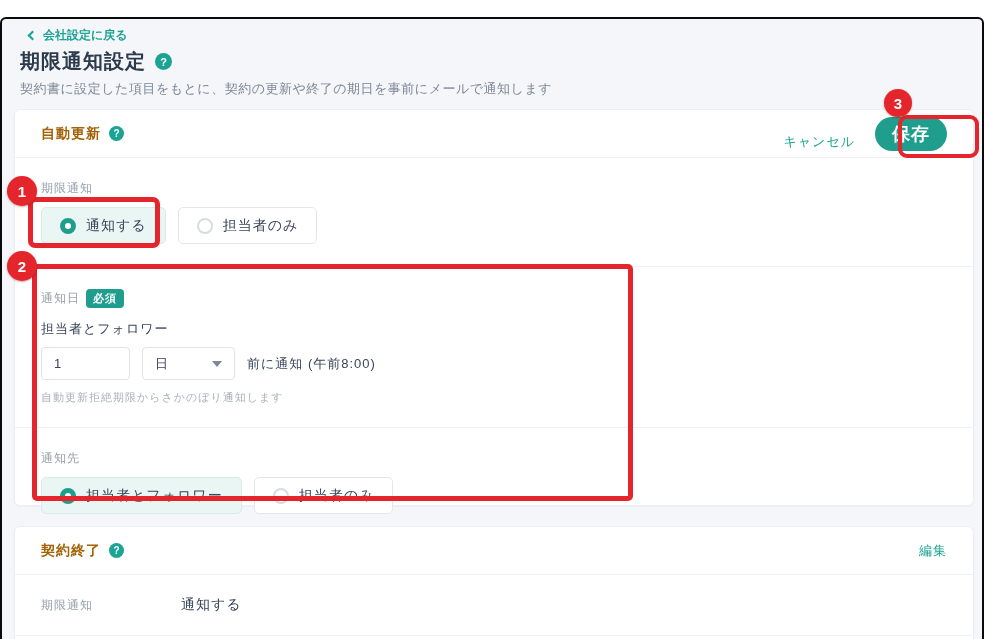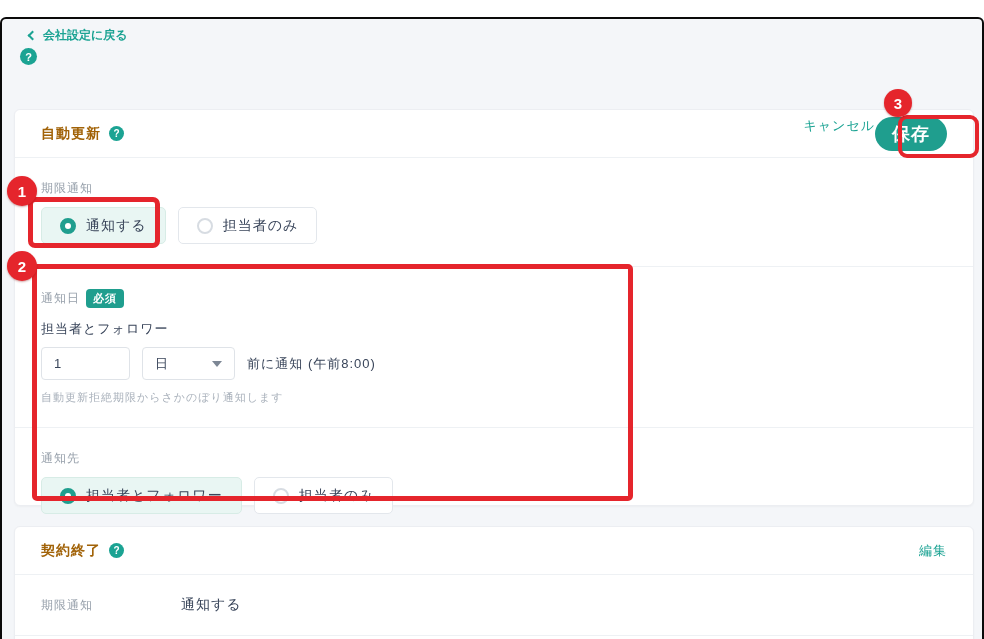--- a/index.html
+++ b/index.html
@@ -36,21 +36,21 @@
     border:1px solid #eceef2; border-radius:6px; box-shadow:0 1px 2px rgba(40,50,60,0.04);
   }
   .card1 { top:90px; height:397px; }
   .card2 { top:507px; height:150px; }
   .card-header {
     height:48px; display:flex; align-items:center; justify-content:space-between;
     padding:0 26px; border-bottom:1px solid #eef1f4;
   }
   .card-title-wrap { display:flex; align-items:center; gap:8px; }
   .card-title { font-size:14px; font-weight:bold; color:#a16207; letter-spacing:1px; }
-  .header-actions { display:flex; align-items:flex-start; }
+  .header-actions { display:flex; align-items:flex-end; gap:20px; }
   .cancel-link { color:#1ba393; font-size:13px; letter-spacing:1px; cursor:pointer; }
   .save-button {
     background:#1f9e8e; color:#fff; font-size:18px; font-weight:bold; letter-spacing:1px;
     border:none; border-radius:999px; padding:5px 17px; cursor:pointer;
   }
   .edit-link { color:#1ba393; font-size:13px; letter-spacing:1px; cursor:pointer; }
 
   
   .section { padding:22px 26px; }
   .section + .section { border-top:1px solid #eef1f4; }
@@ -111,23 +111,25 @@
 <body>
 
 <div class="frame">
 
   <div class="back-link">
     <span class="back-chevron"></span>
     <span>会社設定に戻る</span>
   </div>
 
   <div class="page-title-row">
+    <span class="page-title">期限通知設定</span>
     <span class="help-icon">?</span>
   </div>
 
+  <div class="page-desc">契約書に設定した項目をもとに、契約の更新や終了の期日を事前にメールで通知します</div>
 
   <div class="card card1">
     <div class="card-header">
       <div class="card-title-wrap">
         <span class="card-title">自動更新</span>
         <span class="help-icon small">?</span>
       </div>
       <div class="header-actions">
         <span class="cancel-link">キャンセル</span>
         <button class="save-button">保存</button>

